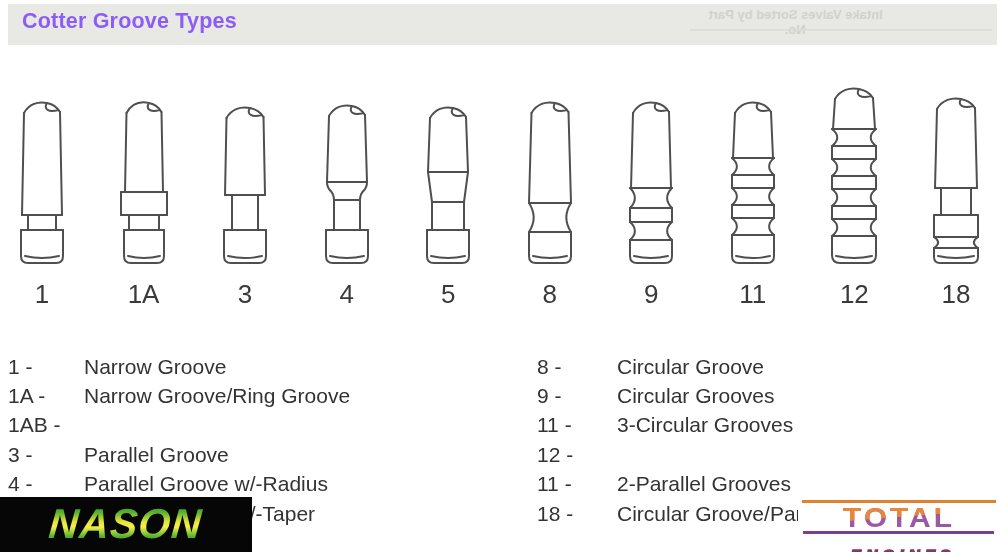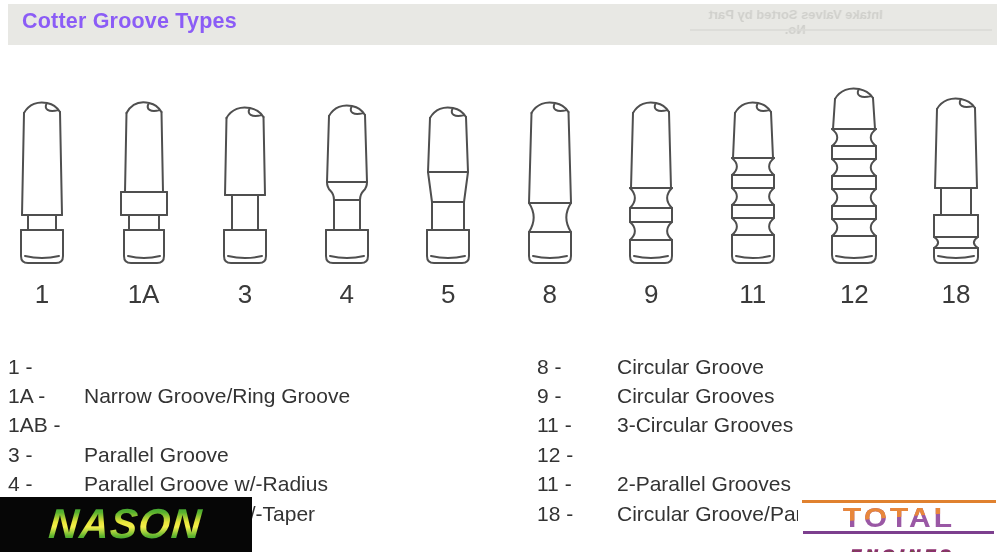--- a/index.html
+++ b/index.html
@@ -139,20 +139,21 @@
           <path d="M 19 103 L 61 103 M 18 130 L 62 130 M 18 152 L 62 152 M 18 163 L 62 163 M 22 171 Q 40 175, 58 171 " stroke="#4f4f4f"></path>
           <path d="M 21 24 C 26 15, 36 12, 45 14 C 51 15.5, 55 17, 59 23 M 45 14 C 41 20, 47 24, 57 21" stroke="#4f4f4f"></path>
         </svg>
         <div class="valve-num">18</div>
       </div>
     </div>
 
   <div class="legend legend-left" id="legend-left">
       <div class="lrow">
         <span class="lnum">1 -</span>
+        <span class="ltext">Narrow Groove</span>
       </div>
       <div class="lrow">
         <span class="lnum">1A -</span>
         <span class="ltext">Narrow Groove/Ring Groove</span>
       </div>
       <div class="lrow">
         <span class="lnum">1AB -</span>
       </div>
       <div class="lrow">
         <span class="lnum">3 -</span>

